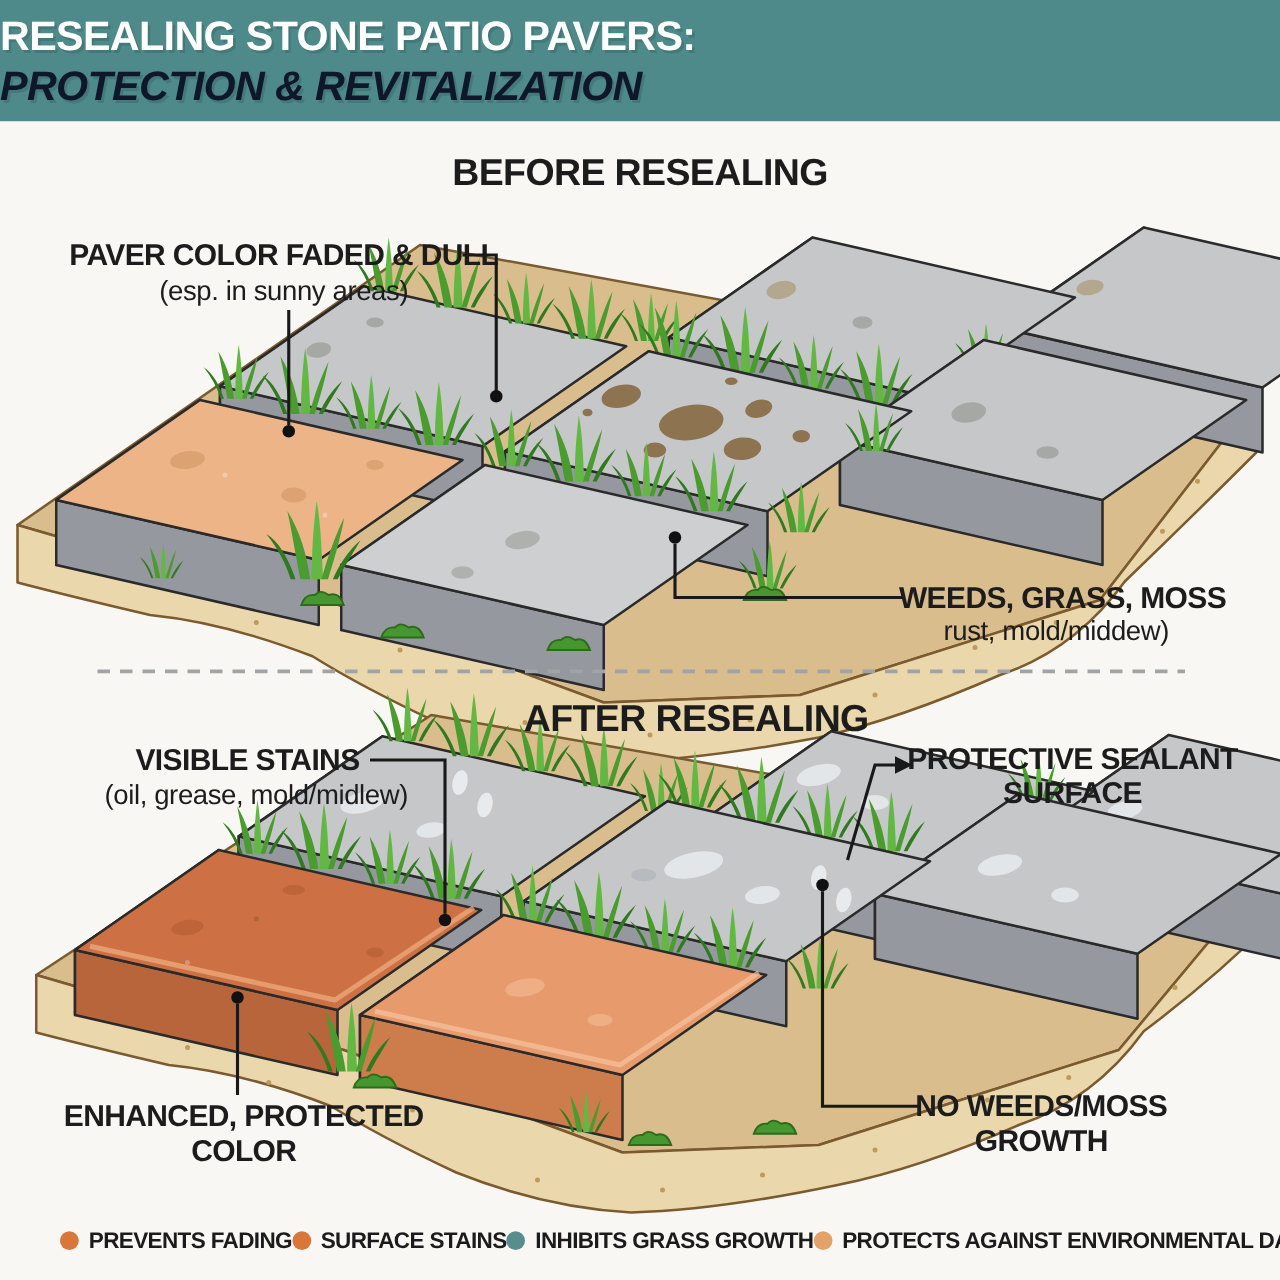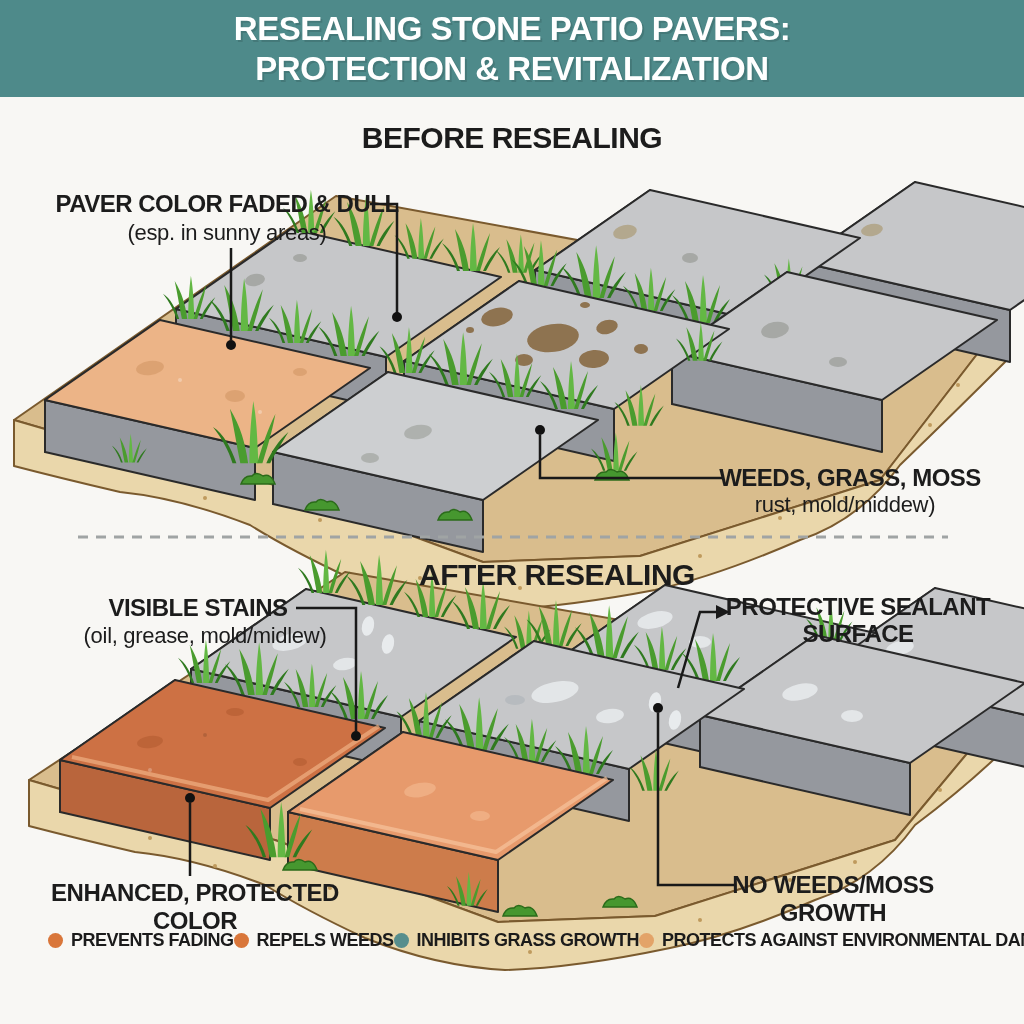--- a/index.html
+++ b/index.html
@@ -1,51 +1,51 @@
 <!DOCTYPE html>
 <html><head>
 <meta charset="utf-8">
 <style>
   html,body{margin:0;padding:0;background:#e8e8e8;}
   .canvas{position:relative;width:1024px;height:1024px;background:#f8f7f4;overflow:hidden;
           font-family:"Liberation Sans", sans-serif;}
   .header{position:absolute;left:0;top:0;width:1024px;height:97px;background:#4e8a8a;
-          display:flex;flex-direction:column;justify-content:center;align-items:center;}
+          display:flex;flex-direction:column;justify-content:center;align-items:flex-start;}
   .header div{color:#fff;font-weight:700;font-size:33px;line-height:40px;letter-spacing:-0.5px;
           text-shadow:2px 2px 0 rgba(0,0,0,0.12);white-space:nowrap;}
   .scene-svg{position:absolute;left:0;top:0;}
   svg text{font-family:"Liberation Sans", sans-serif;fill:#1c1c1c;text-anchor:middle;letter-spacing:-0.5px;}
   .t-title{font-size:30px;font-weight:700;}
   .t-b{font-size:24px;font-weight:700;}
   .t-r{font-size:22px;font-weight:400;letter-spacing:-0.3px;}
   .edge{stroke:#2a2a2a;stroke-width:2;stroke-linejoin:round;}
   .gtop{fill:#c6c7c9;} .gtop2{fill:#cdcfd1;} .gleft{fill:#84888e;} .gfront{fill:#95989e;}
   .otop{fill:#ecb487;}
   .ttop1{fill:#cd7144;} .tleft1{fill:#a8562e;} .tfront1{fill:#b9653c;}
   .ttop2{fill:#e79a6c;} .tleft2{fill:#c0703f;} .tfront2{fill:#cd7c4b;}
   .sandtop{fill:#d9bd8d;stroke:#7a5a2e;stroke-width:2;stroke-linejoin:round;}
   .sandfront{fill:#ead7ab;stroke:#7a5a2e;stroke-width:2;stroke-linejoin:round;}
   .speck{fill:#bf9a5d;}
   .conn{stroke:#191919;stroke-width:2.5;fill:none;}
   .dot{fill:#111;}
   .divider{stroke:#a0a4a4;stroke-width:3;stroke-dasharray:10 8;}
-  .legend{position:absolute;left:48px;right:22px;top:920px;height:40px;display:flex;
+  .legend{position:absolute;left:48px;right:22px;top:972px;height:40px;display:flex;
           justify-content:space-between;align-items:center;}
   .legend-item{display:flex;align-items:center;gap:8px;white-space:nowrap;}
   .legend-dot{width:15px;height:15px;border-radius:50%;display:inline-block;flex:none;}
   .legend-item span.lbl{font-size:18px;font-weight:700;color:#1b1b1b;letter-spacing:-0.5px;}
 </style>
 </head>
 <body>
 
 <div class="canvas">
 
   <div class="header" style="background: rgb(78, 138, 138);">
     <div style="color: rgb(255, 255, 255);">RESEALING STONE PATIO PAVERS:</div>
-    <div style="color: #ffffff;">PROTECTION &amp; REVITALIZATION</div>
+    <div style="color: #0f172a; font-style: italic;">PROTECTION &amp; REVITALIZATION</div>
   </div>
 
   <svg class="scene-svg" width="1024" height="1024" viewBox="0 0 1024 1024">
     <defs>
       <g id="tuft">
         <path d="M-15,1 C-18,-9 -23,-18 -30,-27 C-22,-22 -16,-11 -12,1 Z" fill="#2f7a1f"></path>
         <path d="M-9,1 C-12,-14 -14,-27 -17,-41 C-9,-28 -5,-14 -3,1 Z" fill="#4a9c2e"></path>
         <path d="M-2,1 C-2,-17 -1,-31 1,-47 C4,-30 4,-15 5,1 Z" fill="#63b844"></path>
         <path d="M4,1 C8,-13 12,-25 18,-37 C15,-21 11,-9 8,1 Z" fill="#4a9c2e"></path>
         <path d="M11,1 C15,-8 20,-16 28,-23 C22,-13 17,-5 14,1 Z" fill="#2f7a1f"></path>
@@ -336,21 +336,21 @@
     </g>
   </svg>
 
   <div class="legend">
     <div class="legend-item">
       <span class="legend-dot" style="background: rgb(217, 118, 58);"></span>
       <span class="lbl">PREVENTS FADING</span>
     </div>
     <div class="legend-item">
       <span class="legend-dot" style="background: rgb(217, 118, 58);"></span>
-      <span class="lbl">REPELS WEEDS</span>
+      <span class="lbl">SURFACE STAINS</span>
     </div>
     <div class="legend-item">
       <span class="legend-dot" style="background: rgb(87, 142, 141);"></span>
       <span class="lbl">INHIBITS GRASS GROWTH</span>
     </div>
     <div class="legend-item">
       <span class="legend-dot" style="background: rgb(227, 163, 104);"></span>
       <span class="lbl">PROTECTS AGAINST ENVIRONMENTAL DAMAGE</span>
     </div>
   </div>

